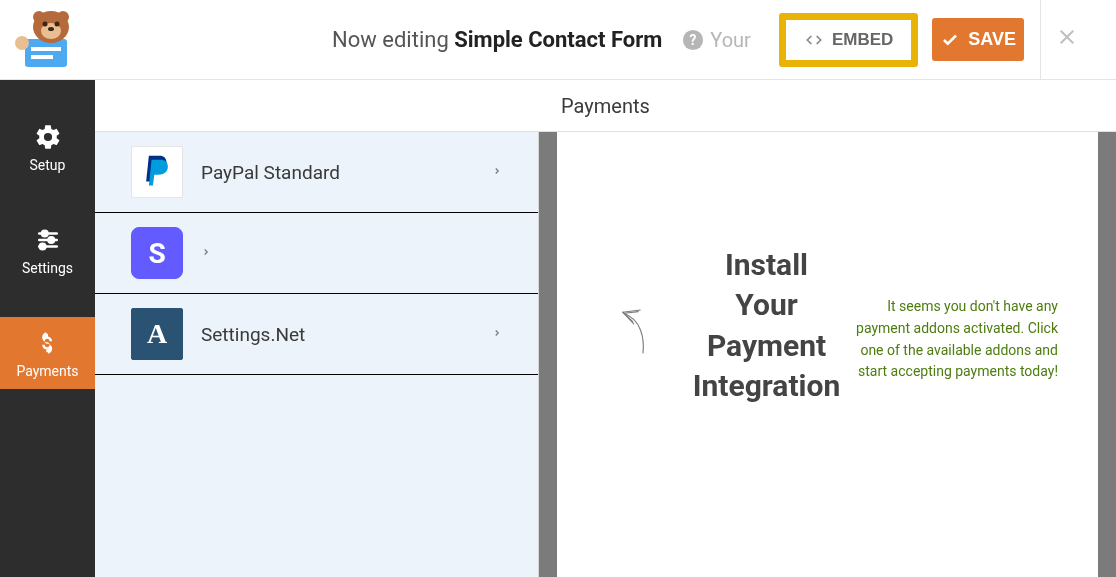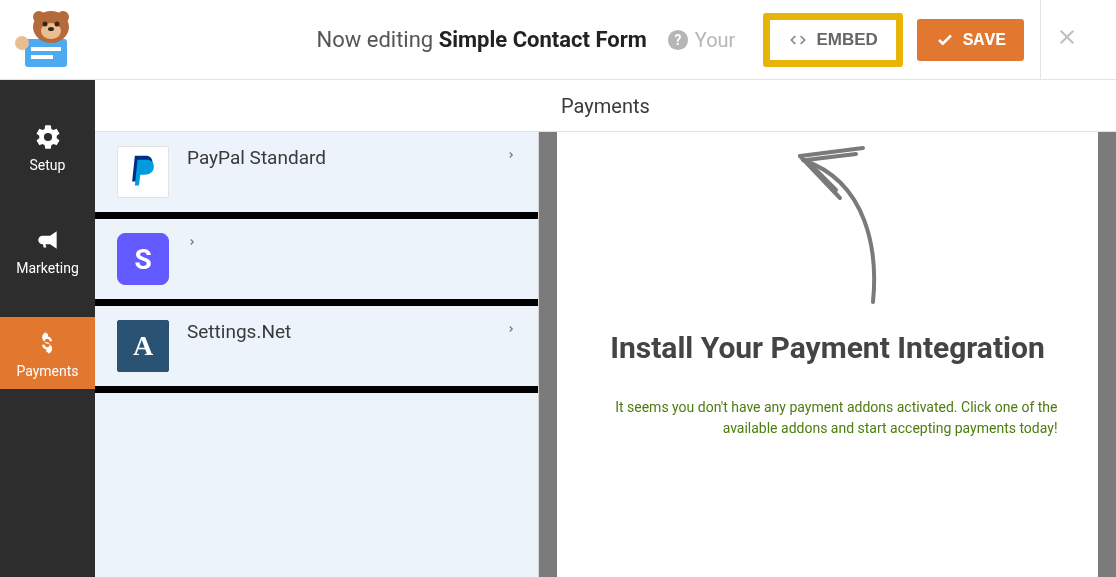--- a/index.html
+++ b/index.html
@@ -50,27 +50,26 @@
       border-radius: 3px;
       cursor: pointer;
       margin-right: 14px;
     }
     .btn-save {
       background: #e27730;
       color: #fff;
       border: none;
       font-weight: 700;
       font-size: 18px;
-      padding: 11px 18px;
+      padding: 11px 8px;
       display: flex;
       align-items: center;
       gap: 8px;
       border-radius: 3px;
       cursor: pointer;
-      font-family: Liberation Mono, monospace;
     }
     .close-panel {
       border-left: 1px solid #e4e4e4;
       height: 80px;
       width: 52px;
       display: flex;
       align-items: center;
       justify-content: center;
       margin-left: 16px;
     }
@@ -128,22 +127,23 @@
       overflow: hidden;
     }
     .options-panel {
       width: 444px;
       background: #ecf3fa;
       border-right: 1px solid #d6d6d6;
       overflow-y: auto;
     }
     .provider-row {
       display: flex;
-      padding: 14px 22px;
-      border-bottom: 7px solid #000000;
+      align-items: center;
+      padding: 14px 36px;
+      border-bottom: 1px solid #000000;
       cursor: pointer;
       gap: 18px;
     }
     .provider-icon {
       width: 52px;
       height: 52px;
       background: #fff;
       border: 1px solid #e4e4e4;
       display: flex;
       align-items: center;
@@ -168,21 +168,20 @@
       display: flex;
       justify-content: center;
       padding: 0 18px;
       overflow:hidden;
     }
     .preview-card {
       background: #fff;
       width: 100%;
       padding: 10px 40px 40px;
       display: flex;
-      flex-direction: column;
       align-items: center;
     }
     .arrow-sketch {
       width: 200px;
       height: 170px;
       margin-bottom: 16px;
       margin-right: 40px;
     }
     .preview-heading {
       font-size: 30px;
@@ -257,25 +256,30 @@
     <div class="nav-item">
       <span class="nav-icon">
         <svg width="28" height="28" viewBox="0 0 24 24" fill="#fff">
             <path d="M19.43 12.98c.04-.32.07-.65.07-.98s-.03-.66-.07-.98l2.11-1.65c.19-.15.24-.42.12-.64l-2-3.46c-.12-.22-.39-.3-.61-.22l-2.49 1c-.52-.4-1.08-.73-1.69-.98l-.38-2.65A.49.49 0 0 0 14 2h-4c-.25 0-.46.18-.49.42l-.38 2.65c-.61.25-1.17.58-1.69.98l-2.49-1c-.23-.09-.49 0-.61.22l-2 3.46c-.13.22-.07.49.12.64l2.11 1.65c-.04.32-.07.65-.07.98s.03.66.07.98l-2.11 1.65c-.19.15-.24.42-.12.64l2 3.46c.12.22.39.3.61.22l2.49-1c.52.4 1.08.73 1.69.98l.38 2.65c.03.24.24.42.49.42h4c.25 0 .46-.18.49-.42l.38-2.65c.61-.25 1.17-.58 1.69-.98l2.49 1c.23.09.49 0 .61-.22l2-3.46c.12-.22.07-.49-.12-.64l-2.11-1.65zM12 15.5A3.5 3.5 0 1 1 12 8.5a3.5 3.5 0 0 1 0 7z"></path>
           </svg>
       </span>
       <span>Setup</span>
     </div>
     <div class="nav-item">
       <span class="nav-icon">
-        <svg width="30" height="26" viewBox="0 0 24 24" fill="#fff">
-            <path d="M20 4v16l-6-4H7a4 4 0 0 1 0-8h7l6-4zM7 14h2l1.5 5H8L7 14z"></path>
+        <svg width="28" height="26" viewBox="0 0 24 24" fill="none" stroke="#fff" stroke-width="2.5" stroke-linecap="round">
+            <line x1="4" y1="6" x2="20" y2="6"></line>
+            <circle cx="9" cy="6" r="2.5" fill="#fff"></circle>
+            <line x1="4" y1="12" x2="20" y2="12"></line>
+            <circle cx="15" cy="12" r="2.5" fill="#fff"></circle>
+            <line x1="4" y1="18" x2="20" y2="18"></line>
+            <circle cx="7" cy="18" r="2.5" fill="#fff"></circle>
           </svg>
       </span>
-      <span>Marketing</span>
+      <span>Settings</span>
     </div>
     <div class="nav-item active">
       <span class="nav-icon">
         <svg width="20" height="30" viewBox="0 0 24 24" fill="#fff">
             <path d="M12 1v3.07c2.84.48 5 2.94 5 5.93h-3c0-1.66-1.34-3-3-3s-3 1.34-3 3c0 1.66 1.34 3 3 3 3.31 0 6 2.69 6 6 0 2.99-2.16 5.45-5 5.93V23h-2v-3.07c-2.84-.48-5-2.94-5-5.93h3c0 1.66 1.34 3 3 3s3-1.34 3-3-1.34-3-3-3c-3.31 0-6-2.69-6-6 0-2.99 2.16-5.45 5-5.93V1h2z"></path>
           </svg>
       </span>
       <span>Payments</span>
     </div>
   </div>

